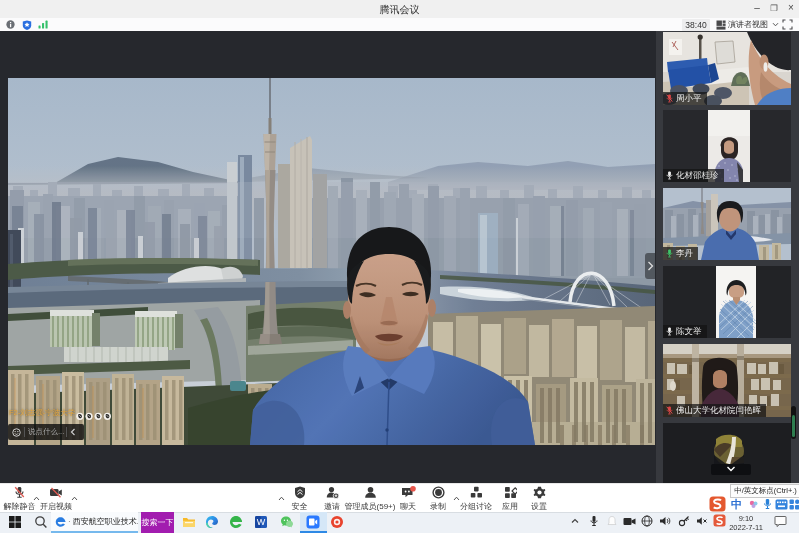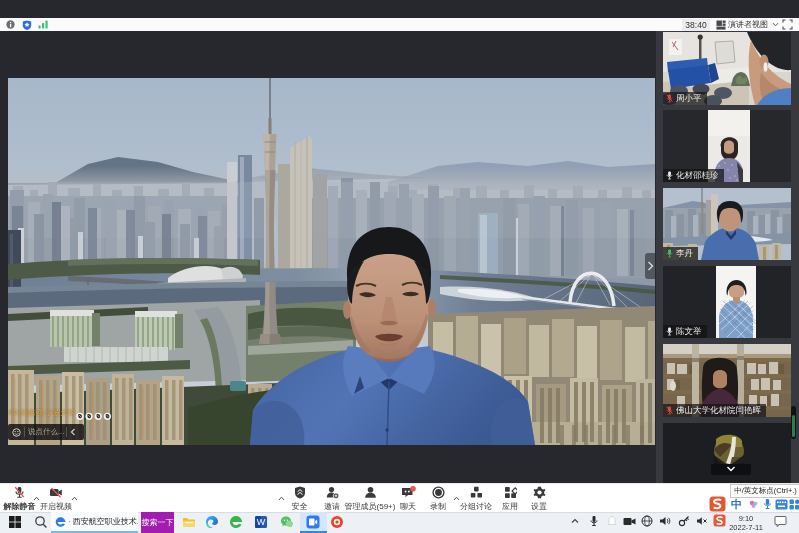--- a/index.html
+++ b/index.html
@@ -685,20 +685,26 @@
       <div class="abs" style="left:55px;top:433px;width:40px;height:11px;background:#0e0f12;border-radius:2px;text-align:center;z-index:3;">
         <svg width="10" height="8" viewBox="0 0 10 8" style="vertical-align:top;margin-top:1px;">
             <path d="M1.5 2 L5 5.5 L8.5 2" stroke="#fff" stroke-width="1.4" fill="none"></path>
           </svg>
       </div>
       <div class="abs" style="left:135px;top:375px;width:5px;height:33px;border-radius:3px;background:#111;"></div>
       <div class="abs" style="left:136px;top:384px;width:3px;height:22px;border-radius:2px;background:#2e7d4f;"></div>
     </div>
   </div>
   
+  <div class="abs" id="titlebar">
+    <div class="abs title">腾讯会议</div>
+    <div class="abs winbtn" style="left:748px;">–</div>
+    <div class="abs winbtn" style="left:765px;font-size:8.5px;">❐</div>
+    <div class="abs winbtn" style="left:782px;">×</div>
+  </div>
   
   <div class="abs" id="subbar"></div>
   <svg class="abs" style="left:6px;top:20px;width:9px;height:9px;" viewBox="0 0 10 10">
       <circle cx="5" cy="5" r="4.6" fill="#6b6f75"></circle>
       <rect x="4.4" y="2.2" width="1.4" height="1.4" fill="#fff"></rect>
       <rect x="4.4" y="4.4" width="1.4" height="3.6" fill="#fff"></rect>
     </svg>
   <svg class="abs" style="left:22px;top:19.5px;width:10px;height:10px;" viewBox="0 0 10 10">
       <path d="M5 0.4 L9.2 1.6 L9.2 5.4 C9.2 7.6 7.6 9.2 5 10 C2.4 9.2 0.8 7.6 0.8 5.4 L0.8 1.6 Z" fill="#2a6fe0"></path>
       <path d="M5 2.2 L5.8 3.8 L7.5 4 L6.3 5.2 L6.6 6.9 L5 6.1 L3.4 6.9 L3.7 5.2 L2.5 4 L4.2 3.8 Z" fill="#fff"></path>
@@ -724,21 +730,21 @@
   <svg class="abs" style="left:782px;top:19px;width:11px;height:11px;" viewBox="0 0 11 11">
       <g stroke="#4a4a4c" stroke-width="1.1" fill="none">
         <path d="M1 3.5 L1 1 L3.5 1"></path>
         <path d="M7.5 1 L10 1 L10 3.5"></path>
         <path d="M10 7.5 L10 10 L7.5 10"></path>
         <path d="M3.5 10 L1 10 L1 7.5"></path>
       </g>
     </svg>
   
   <div class="abs" id="toolbar"></div>
-  <div class="abs tbtn" style="left:1px;top:485px;width:37px;font-weight:bold;">
+  <div class="abs tbtn" style="left:1px;top:485px;width:37px;">
     <svg class="ic" width="13" height="13" viewBox="0 0 13 13">
         <path d="M4.7 2.2 C4.7 0.6 8.3 0.6 8.3 2.2 L8.3 6 C8.3 7.6 4.7 7.6 4.7 6 Z" fill="#3a3a3a"></path>
         <path d="M3 5.5 C3 9.2 10 9.2 10 5.5 M6.5 8.8 L6.5 10.8 M4.3 11.2 L8.7 11.2" stroke="#3a3a3a" stroke-width="1.1" fill="none"></path>
         <line x1="2.2" y1="1.2" x2="10.8" y2="11" stroke="#e05a52" stroke-width="1.3"></line>
       </svg>
     <div>解除静音</div>
   </div>
   <div class="abs caret" style="left:33px;"><svg width="7" height="5" viewBox="0 0 7 5">
         <path d="M1 4 L3.5 1.2 L6 4" stroke="#555" stroke-width="1" fill="none"></path>
       </svg></div>

